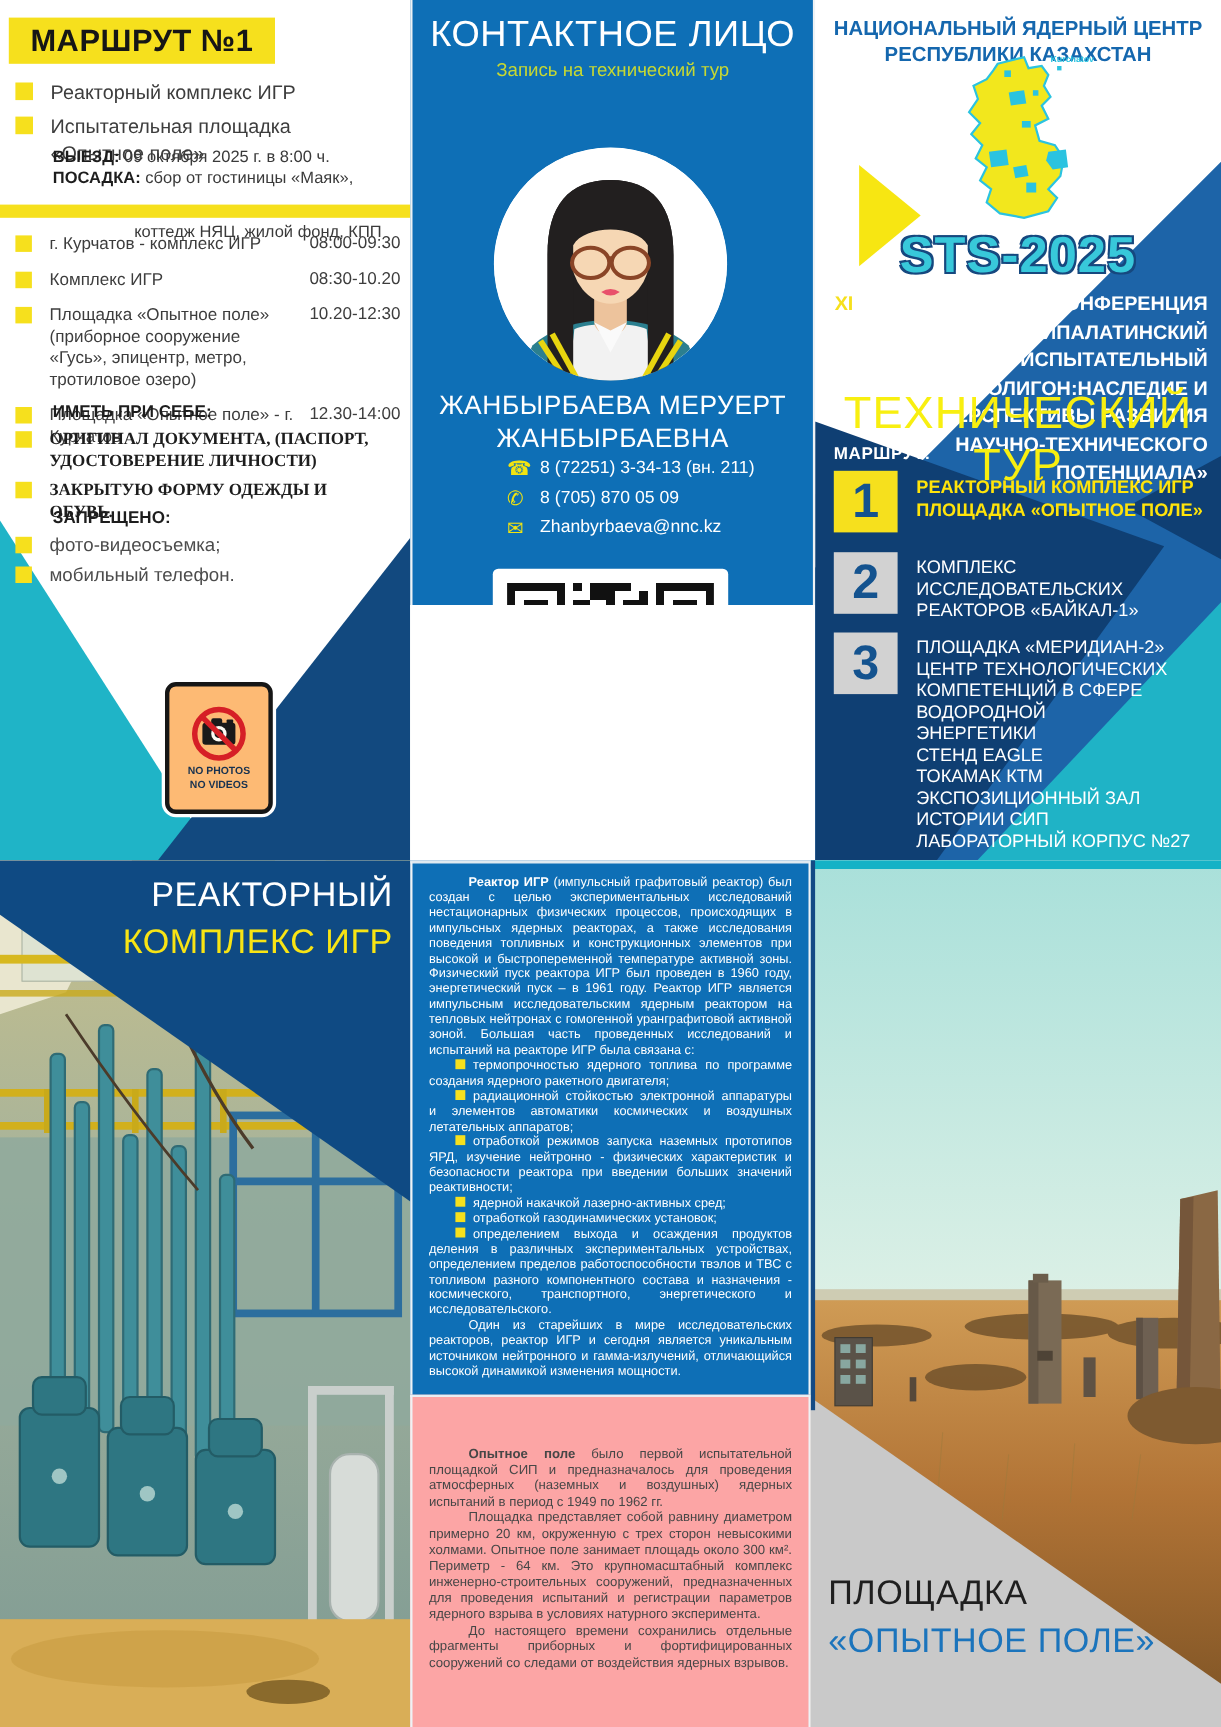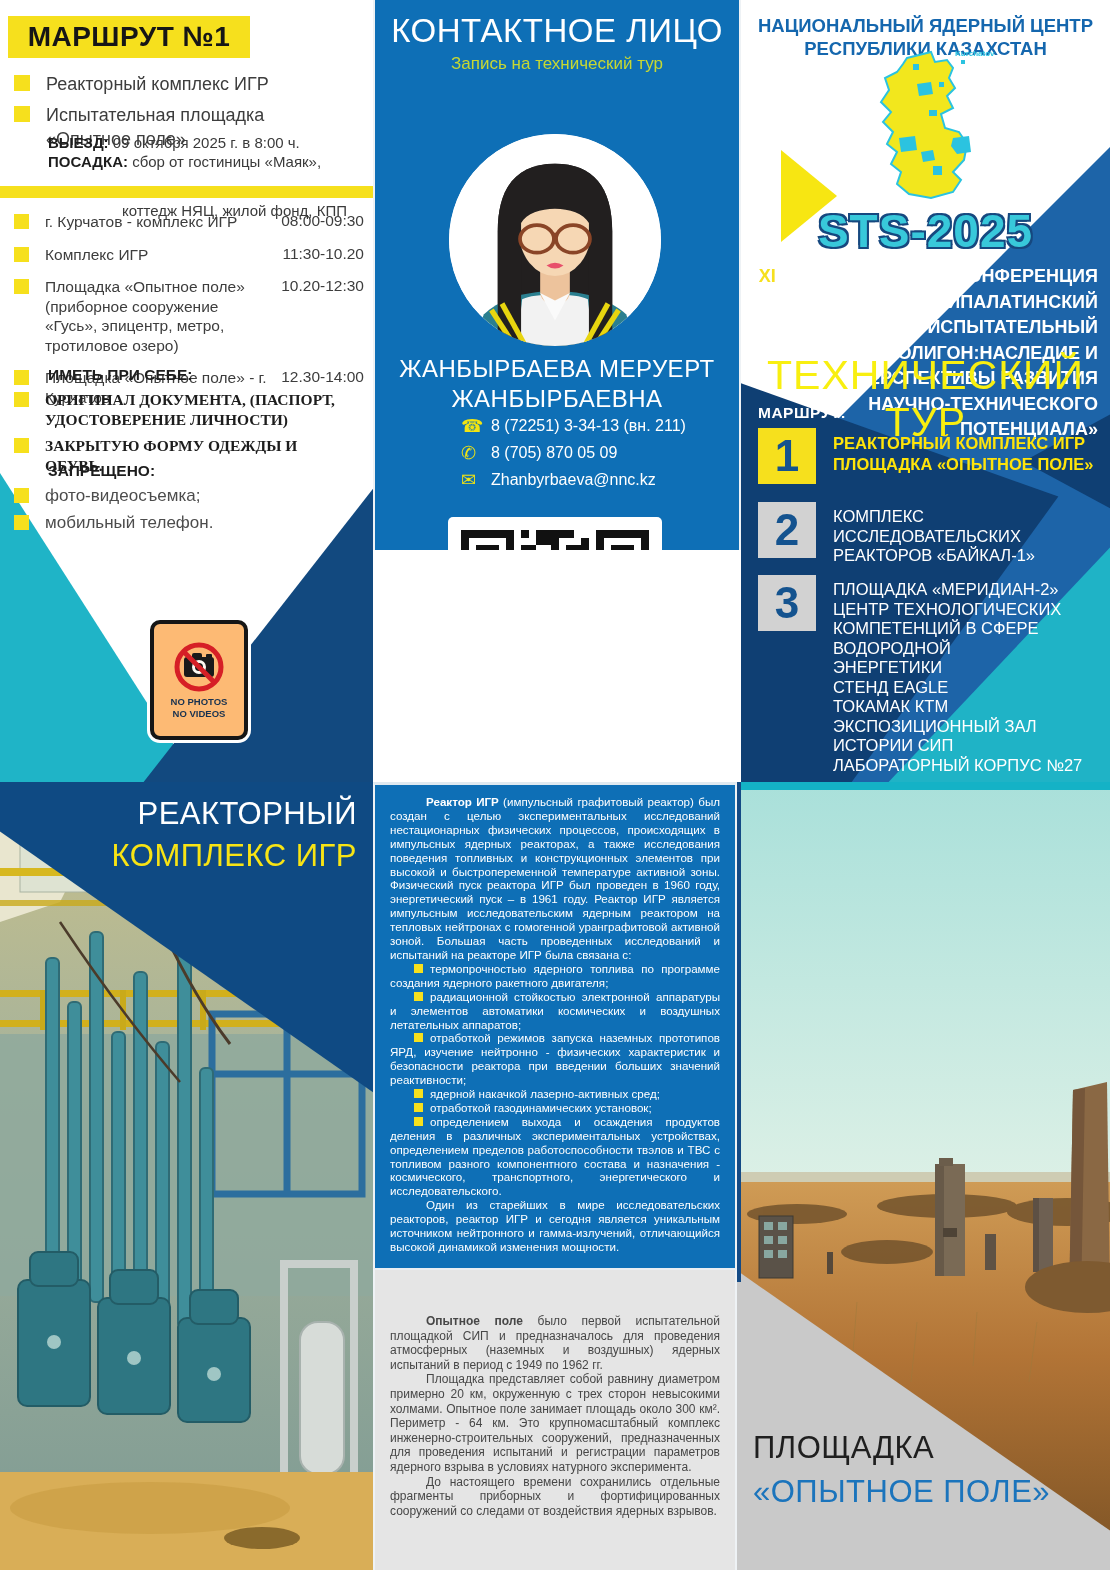--- a/index.html
+++ b/index.html
@@ -103,21 +103,21 @@
   .igr-t2{position:absolute;right:16px;top:56px;font-size:31px;font-weight:500;color:#f8e414;letter-spacing:.5px;}
 
   
   #mid-bottom-blue{left:373px;top:782px;width:364px;height:486px;background:#0e6fb6;
      border-left:2px solid #eef2f5;border-right:2px solid #eef2f5;border-top:3px solid #dfe9f0;
      box-sizing:border-box;padding:10px 15px 0;overflow:hidden;}
   #mid-bottom-blue p{margin:0;color:#fff;font-size:11.6px;line-height:13.9px;
      text-align:justify;text-indent:36px;}
   #mid-bottom-blue p.b{text-indent:0;}
   .bsq{display:inline-block;width:9px;height:9px;background:#f6e01d;margin:0 7px 0 24px;}
-  #mid-bottom-gray{left:373px;top:1268px;width:364px;height:302px;background:#e5e5e5;
+  #mid-bottom-gray{left:373px;top:1268px;width:364px;height:302px;background:#fca5a5;
      border-left:2px solid #eef2f5;border-right:2px solid #eef2f5;border-top:2px solid #e9eef2;
      box-sizing:border-box;padding:44px 15px 0;overflow:hidden;}
   #mid-bottom-gray p{margin:0;color:#474747;font-size:12px;line-height:14.6px;
      text-align:justify;text-indent:36px;}
   #mid-bottom-gray b, #mid-bottom-blue b{font-weight:bold;}
 
   
   #right-bottom{left:737px;top:782px;width:373px;height:788px;overflow:hidden;background:#bfe5de;}
   .rb-teal-bar{position:absolute;left:0;top:0;width:100%;height:8px;background:#14b2c6;z-index:3;}
   .rb-navy-edge{position:absolute;left:0;top:0;width:4px;height:500px;background:#134a85;z-index:3;}
@@ -155,21 +155,21 @@
     <div class="yellow-band abs"></div>
     <div id="lt-schedule" class="abs">
       <div class="sch-row">
         <span class="sq-sm"></span>
         <span class="sch-text">г. Курчатов - комплекс ИГР</span>
         <span class="sch-time">08:00-09:30</span>
       </div>
       <div class="sch-row">
         <span class="sq-sm"></span>
         <span class="sch-text">Комплекс ИГР</span>
-        <span class="sch-time">11:30-10.20</span>
+        <span class="sch-time">08:30-10.20</span>
       </div>
       <div class="sch-row">
         <span class="sq-sm"></span>
         <span class="sch-text">Площадка «Опытное поле» (приборное сооружение «Гусь», эпицентр, метро, тротиловое озеро)</span>
         <span class="sch-time">10.20-12:30</span>
       </div>
       <div class="sch-row">
         <span class="sq-sm"></span>
         <span class="sch-text">Площадка «Опытное поле» - г. Курчатов</span>
         <span class="sch-time">12.30-14:00</span>

